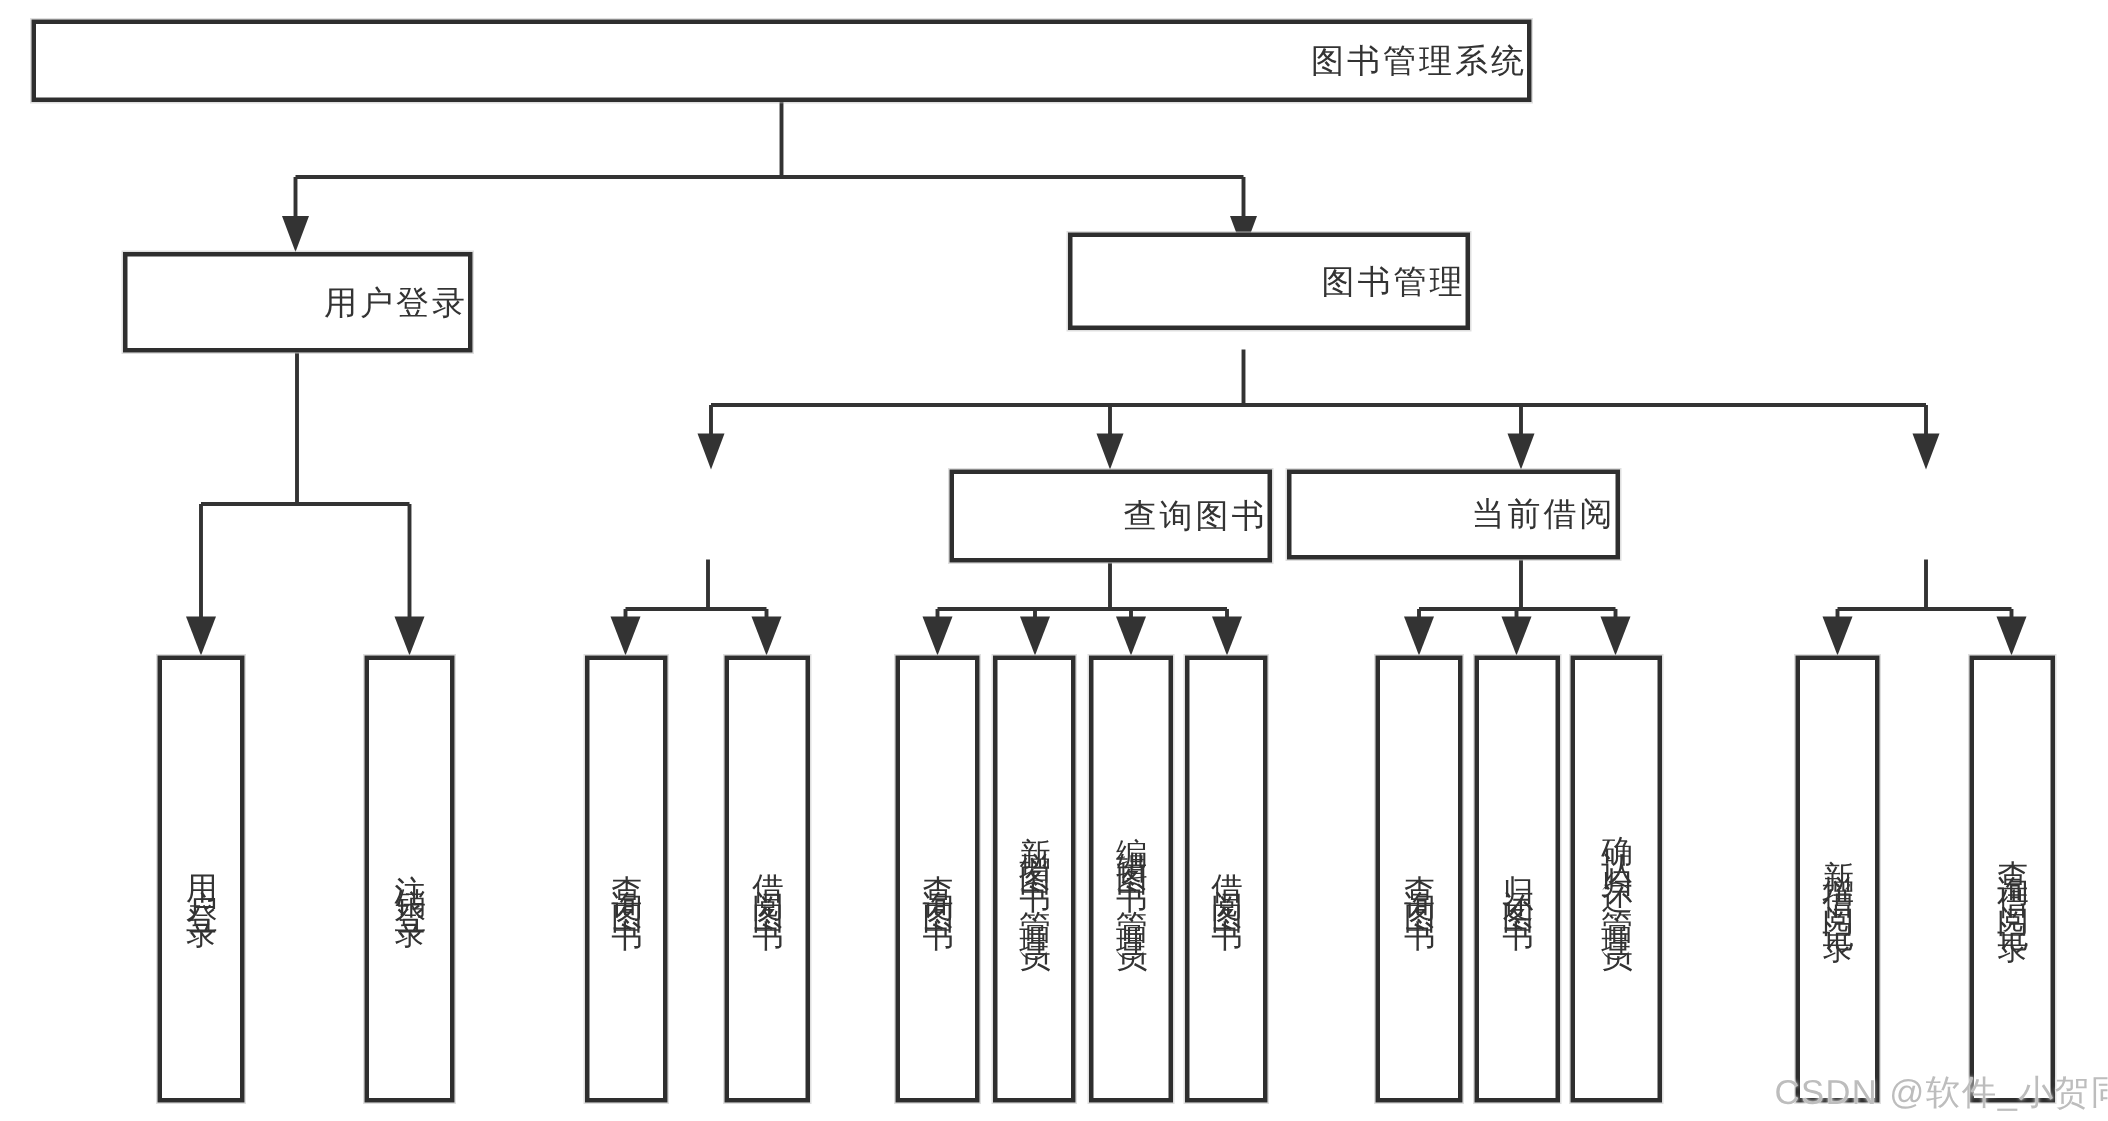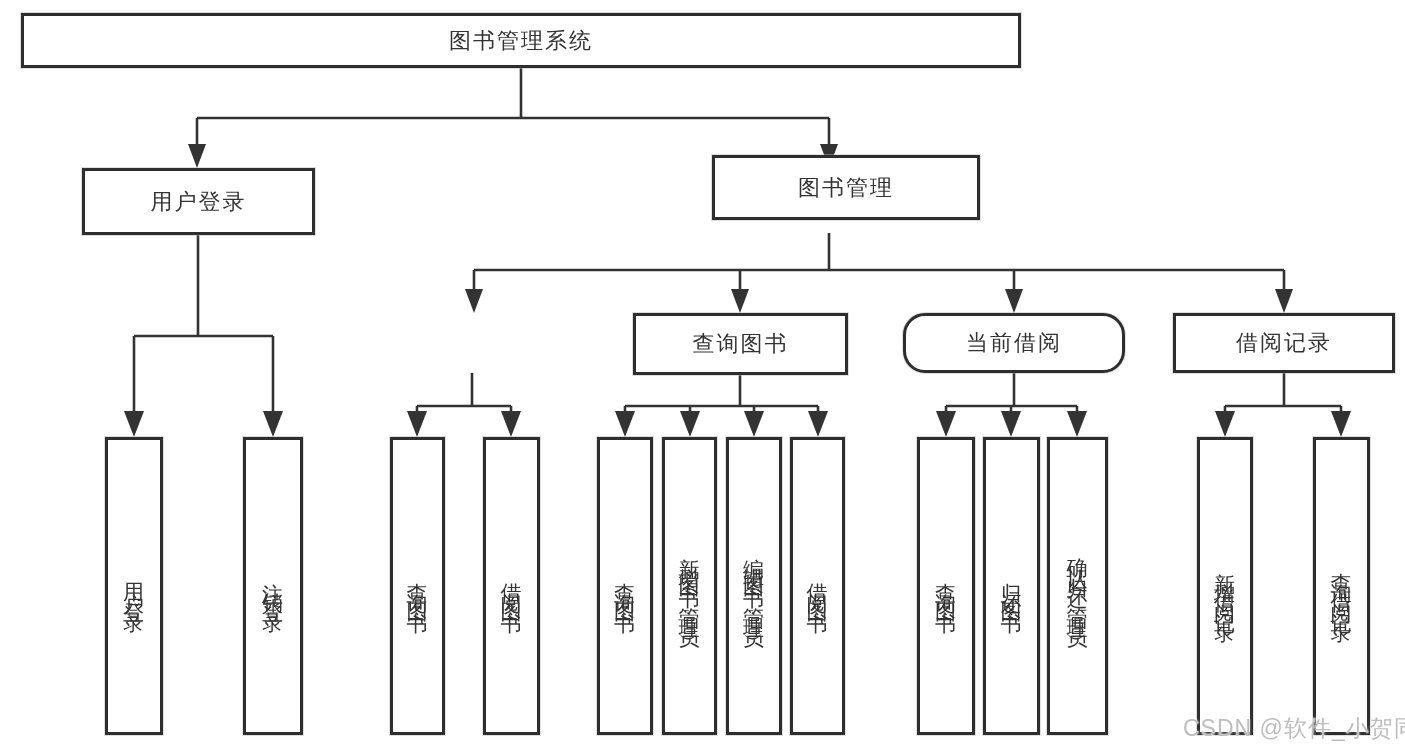--- a/index.html
+++ b/index.html
@@ -24,20 +24,21 @@
     background:#ffffff;
     border:3px solid #2e2e2e;
     display:flex;align-items:center;justify-content:center;
     color:#333333;
     box-shadow:0 0 0 1px rgba(185,185,185,.45);
   }
   .hnode{
     font-size:22px;
     letter-spacing:2px;
     white-space:nowrap;
+    justify-content:flex-end;
   }
   .leaf span{
     writing-mode:vertical-rl;
     text-orientation:mixed;
     font-size:21px;
     letter-spacing:10px;
     line-height:1;
     color:#333333;
     white-space:nowrap;
   }
@@ -137,25 +138,22 @@
   <div class="node hnode" style="left:82px;top:168px;width:233px;height:67px;">
     <span>用户登录</span>
   </div>
   <div class="node hnode" style="left:712px;top:155px;width:268px;height:65px;">
     <span>图书管理</span>
   </div>
 
   <div class="node hnode" style="left:633px;top:313px;width:215px;height:62px;">
     <span>查询图书</span>
   </div>
-  <div class="node hnode" style="left:903px;top:313px;width:222px;height:60px;border-radius:22px;">
+  <div class="node hnode" style="left:858px;top:313px;width:222px;height:60px;">
     <span>当前借阅</span>
-  </div>
-  <div class="node hnode" style="left:1173px;top:313px;width:222px;height:60px;">
-    <span>借阅记录</span>
   </div>
 
   <div class="node leaf" style="left:105px;top:437px;width:58px;height:298px;">
     <span>用户登录</span>
   </div>
   <div class="node leaf" style="left:243px;top:437px;width:60px;height:298px;">
     <span>注销登录</span>
   </div>
 
   <div class="node leaf" style="left:390px;top:437px;width:55px;height:298px;">

